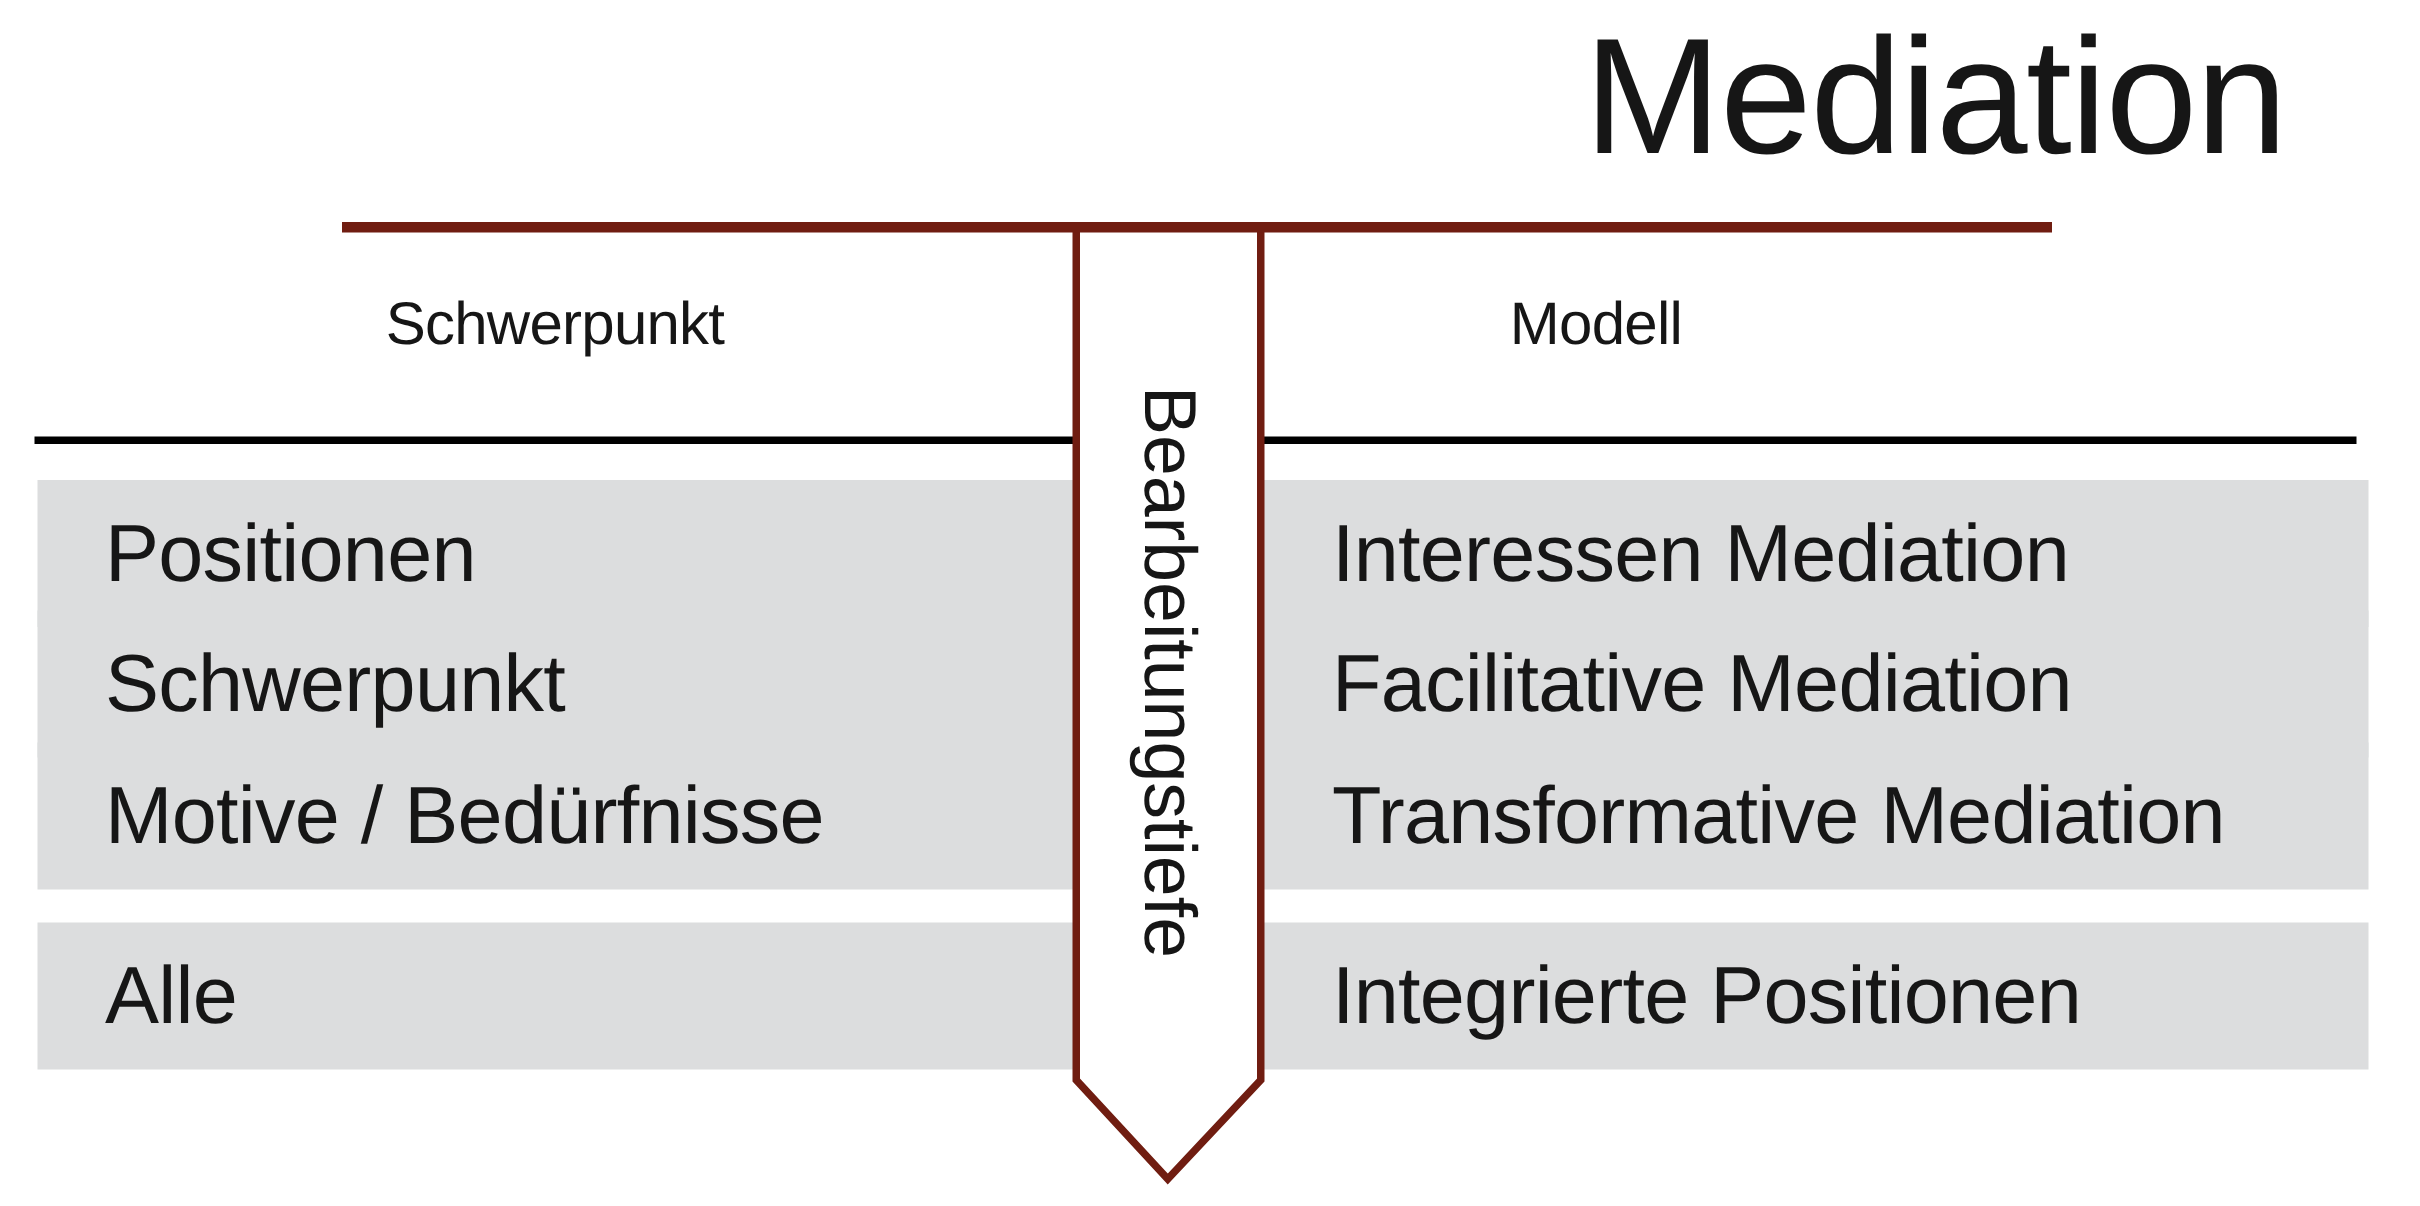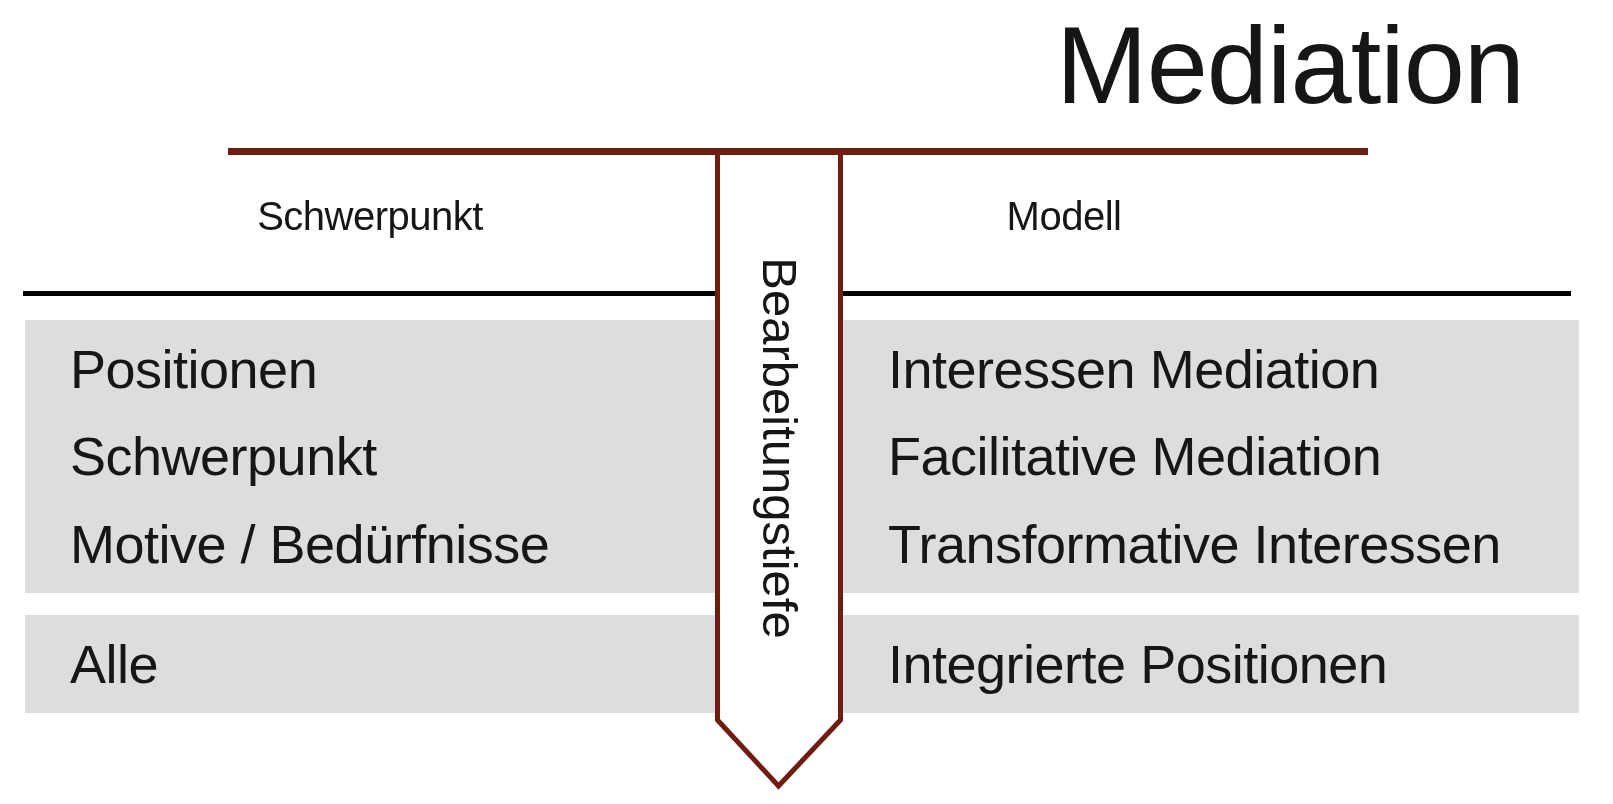--- a/index.html
+++ b/index.html
@@ -120,21 +120,21 @@
   <div class="row r0">
     <span class="cell left">Positionen</span>
     <span class="cell right">Interessen Mediation</span>
   </div>
   <div class="row r1">
     <span class="cell left">Schwerpunkt</span>
     <span class="cell right">Facilitative Mediation</span>
   </div>
   <div class="row r2">
     <span class="cell left">Motive / Bedürfnisse</span>
-    <span class="cell right">Transformative Interessen</span>
+    <span class="cell right">Transformative Mediation</span>
   </div>
   <div class="row r3">
     <span class="cell left">Alle</span>
     <span class="cell right">Integrierte Positionen</span>
   </div>
 
   <svg class="banner-svg" viewBox="0 0 136 650" xmlns="http://www.w3.org/2000/svg">
     <path d="M 5.5 3 L 5.5 575 L 66.5 641 L 128.5 575 L 128.5 3"></path>
   </svg>
 

